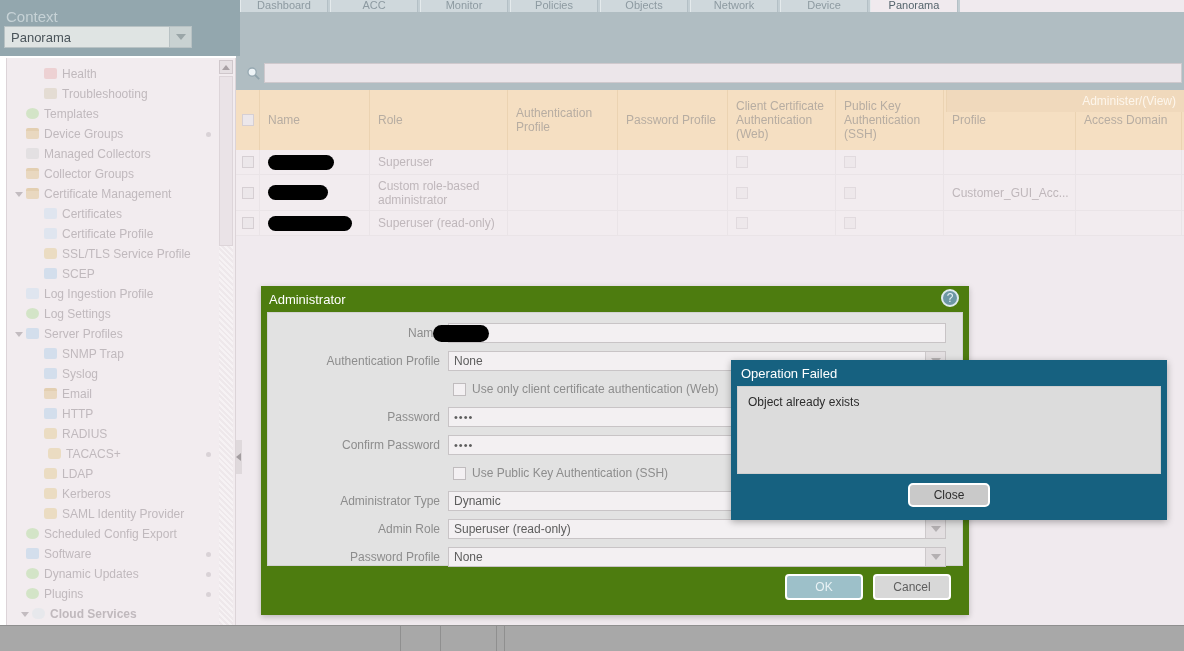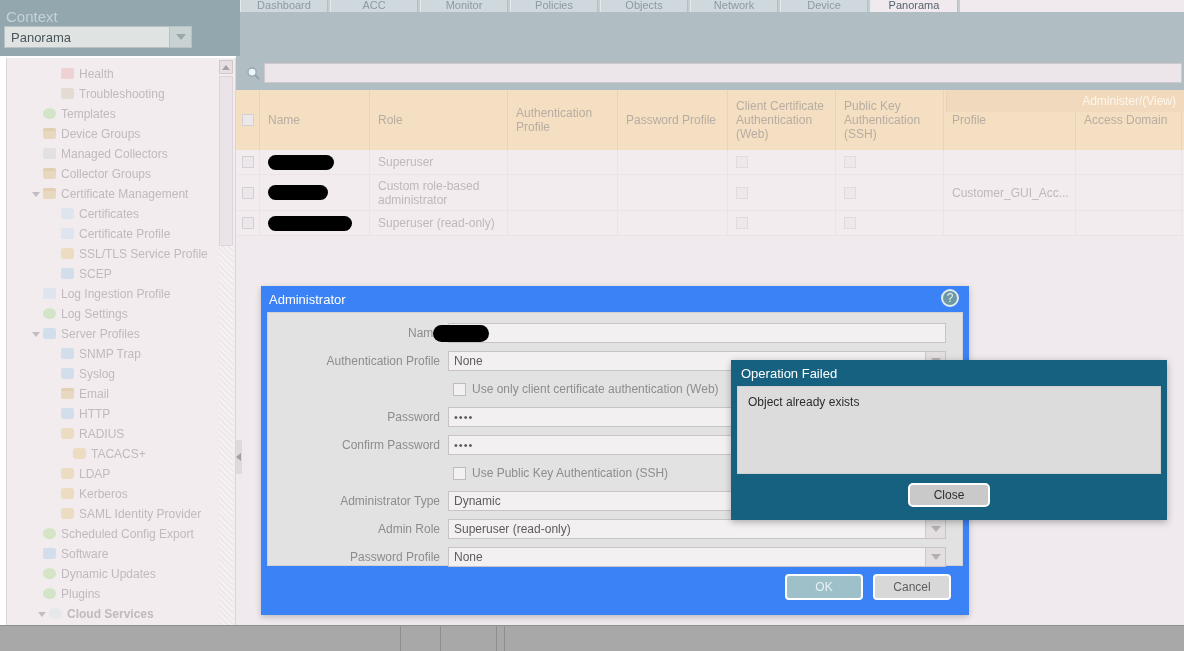--- a/index.html
+++ b/index.html
@@ -63,21 +63,21 @@
     background: #b0bdc2;
   }
 
   
   .sidebar {
     position: absolute; left: 6px; top: 58px; width: 230px; height: 585px;
     background: #f2ecef;
     border: 1px solid #dcd4d8; border-top: none;
     overflow: hidden;
   }
-  .sb-list { position: absolute; left: 17px; top: 6px; width: 212px; }
+  .sb-list { position: absolute; left: 0; top: 6px; width: 212px; }
   .sb-item {
     display: flex; align-items: center; height: 20px;
     padding-left: 6px; color: #b9b2b6; font-size: 12px;
     white-space: nowrap;
   }
   .sb-item .twisty {
     width: 12px; height: 12px; flex: none;
     display: flex; align-items: center; justify-content: center;
   }
   .tri {
@@ -181,21 +181,21 @@
     border: 1px solid #d6cfd3;
   }
   .cb.dim { opacity: .6; }
   .redact {
     background: #000; border-radius: 9px; height: 15px; display: block;
   }
 
   
   .dialog {
     position: absolute; left: 261px; top: 286px; width: 708px; height: 329px;
-    background: #3b82f6;
+    background: #4d7c0f;
     box-shadow: 0 2px 6px rgba(0,0,0,.22);
   }
   .dlg-title {
     height: 26px; color: #ffffff; font-size: 13px;
     display: flex; align-items: center; padding-left: 8px;
     position: relative;
   }
   .help-icon {
     position: absolute; right: 10px; top: 3px;
     width: 18px; height: 18px; border-radius: 50%;
@@ -466,21 +466,21 @@
           </span>
           <span class="lbl">HTTP</span>
         </div>
         <div class="sb-item" style="padding-left: 24px;">
           <span class="twisty"></span>
           <span class="ico">
             <span class="ic ic-lock"></span>
           </span>
           <span class="lbl">RADIUS</span>
         </div>
-        <div class="sb-item" style="padding-left: 36px;">
+        <div class="sb-item" style="padding-left: 28px;">
           <span class="twisty"></span>
           <span class="ico">
             <span class="ic ic-lock"></span>
           </span>
           <span class="lbl">TACACS+</span>
           <span class="dot"></span>
         </div>
         <div class="sb-item" style="padding-left: 24px;">
           <span class="twisty"></span>
           <span class="ico">

